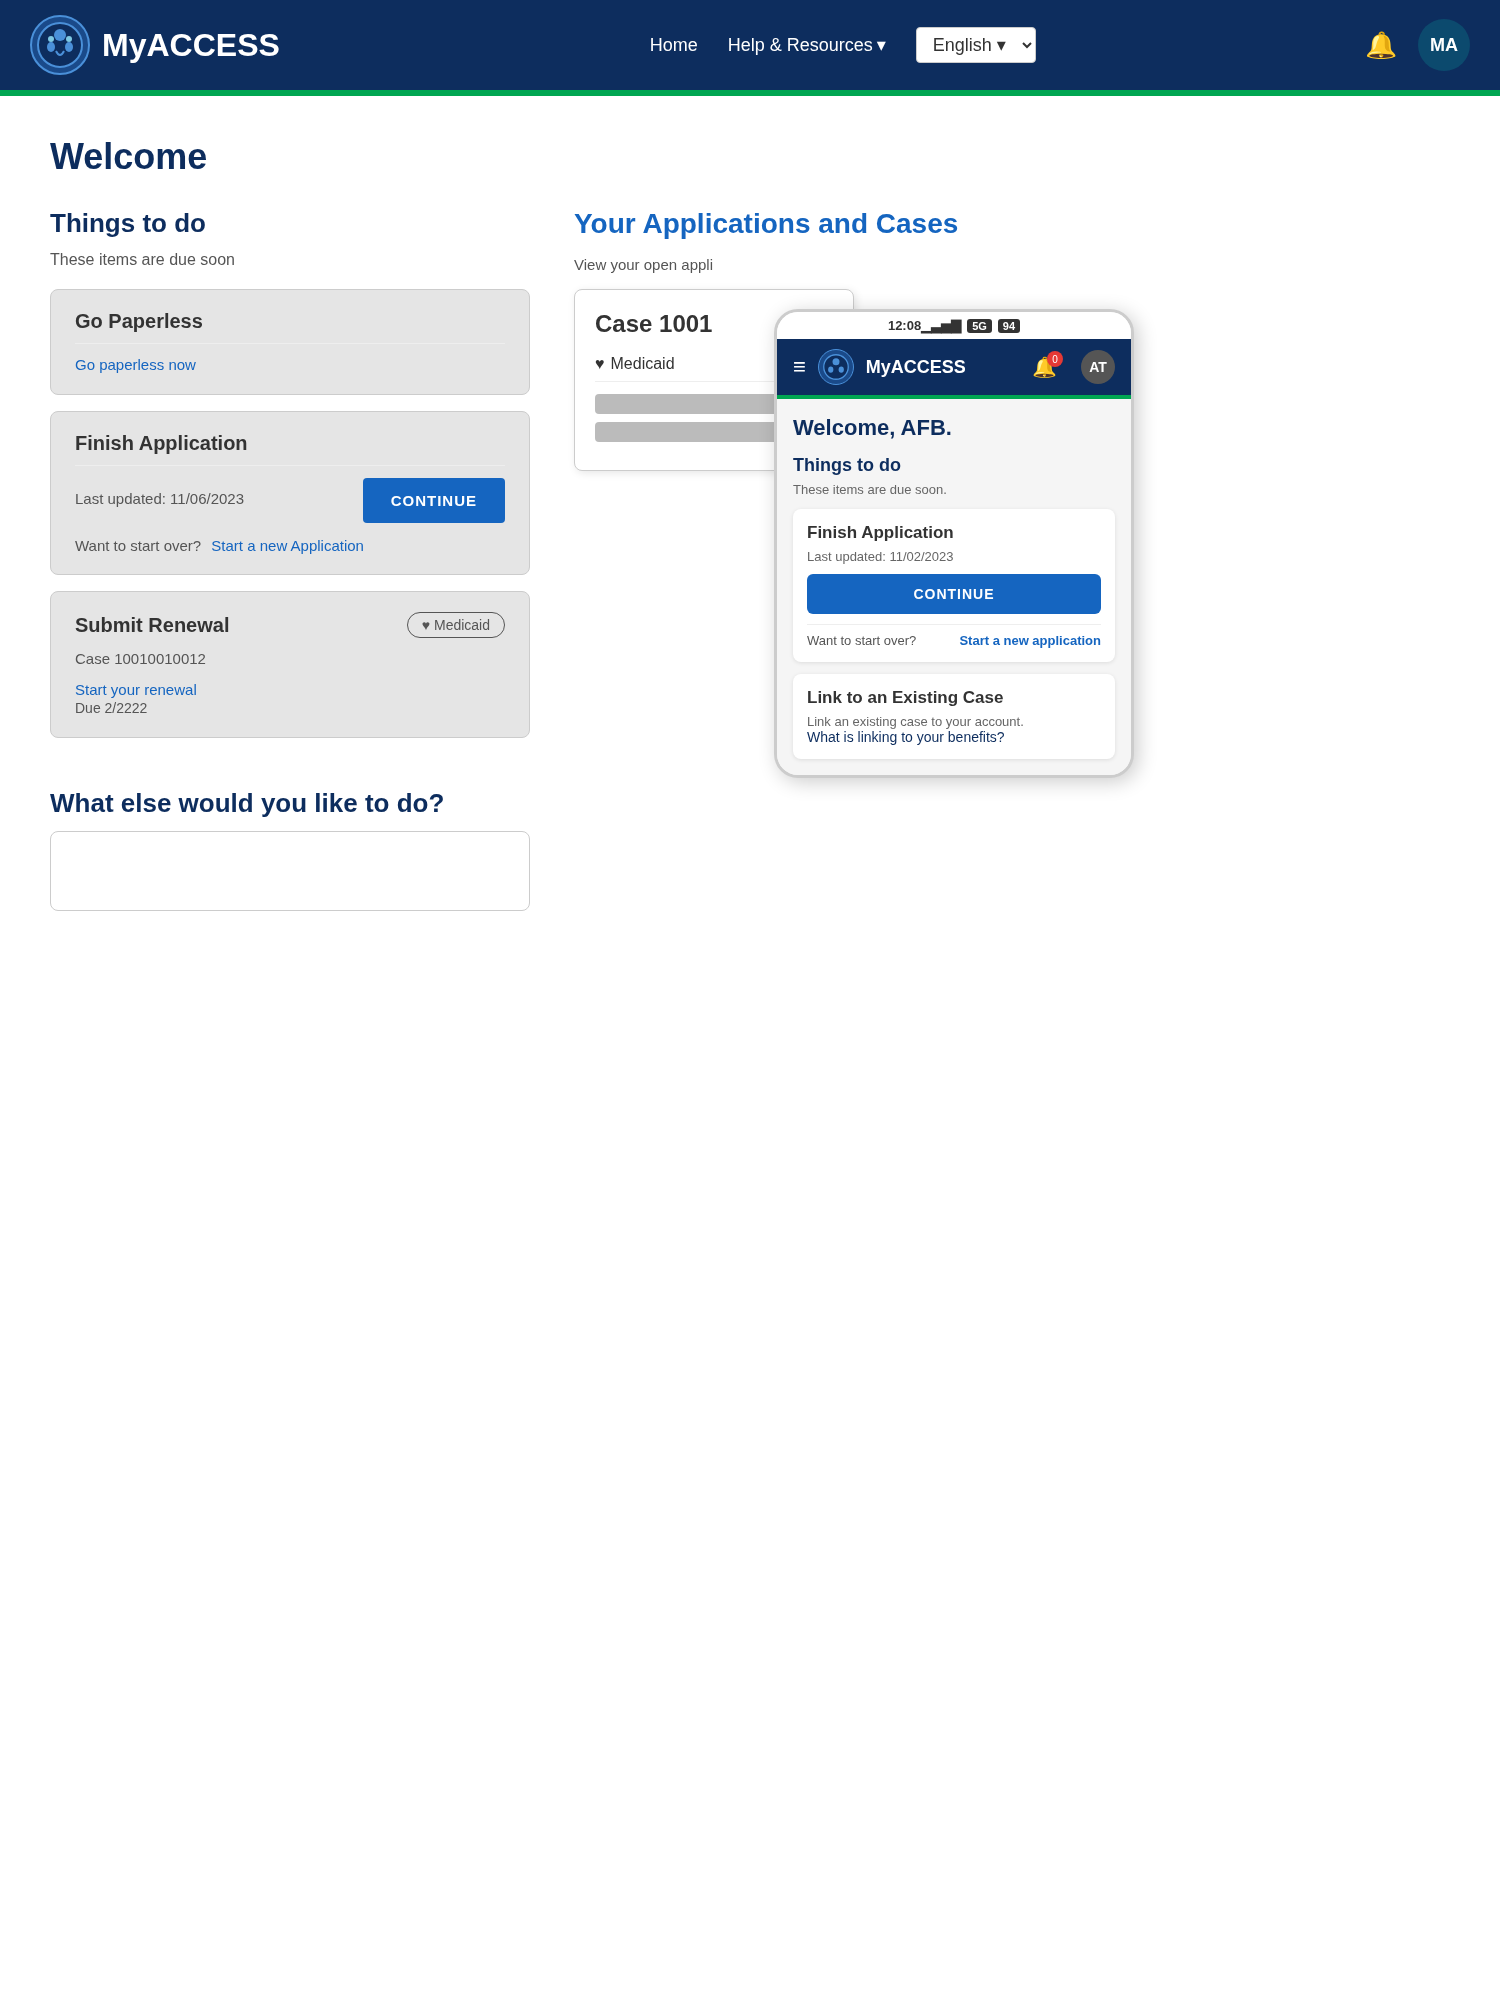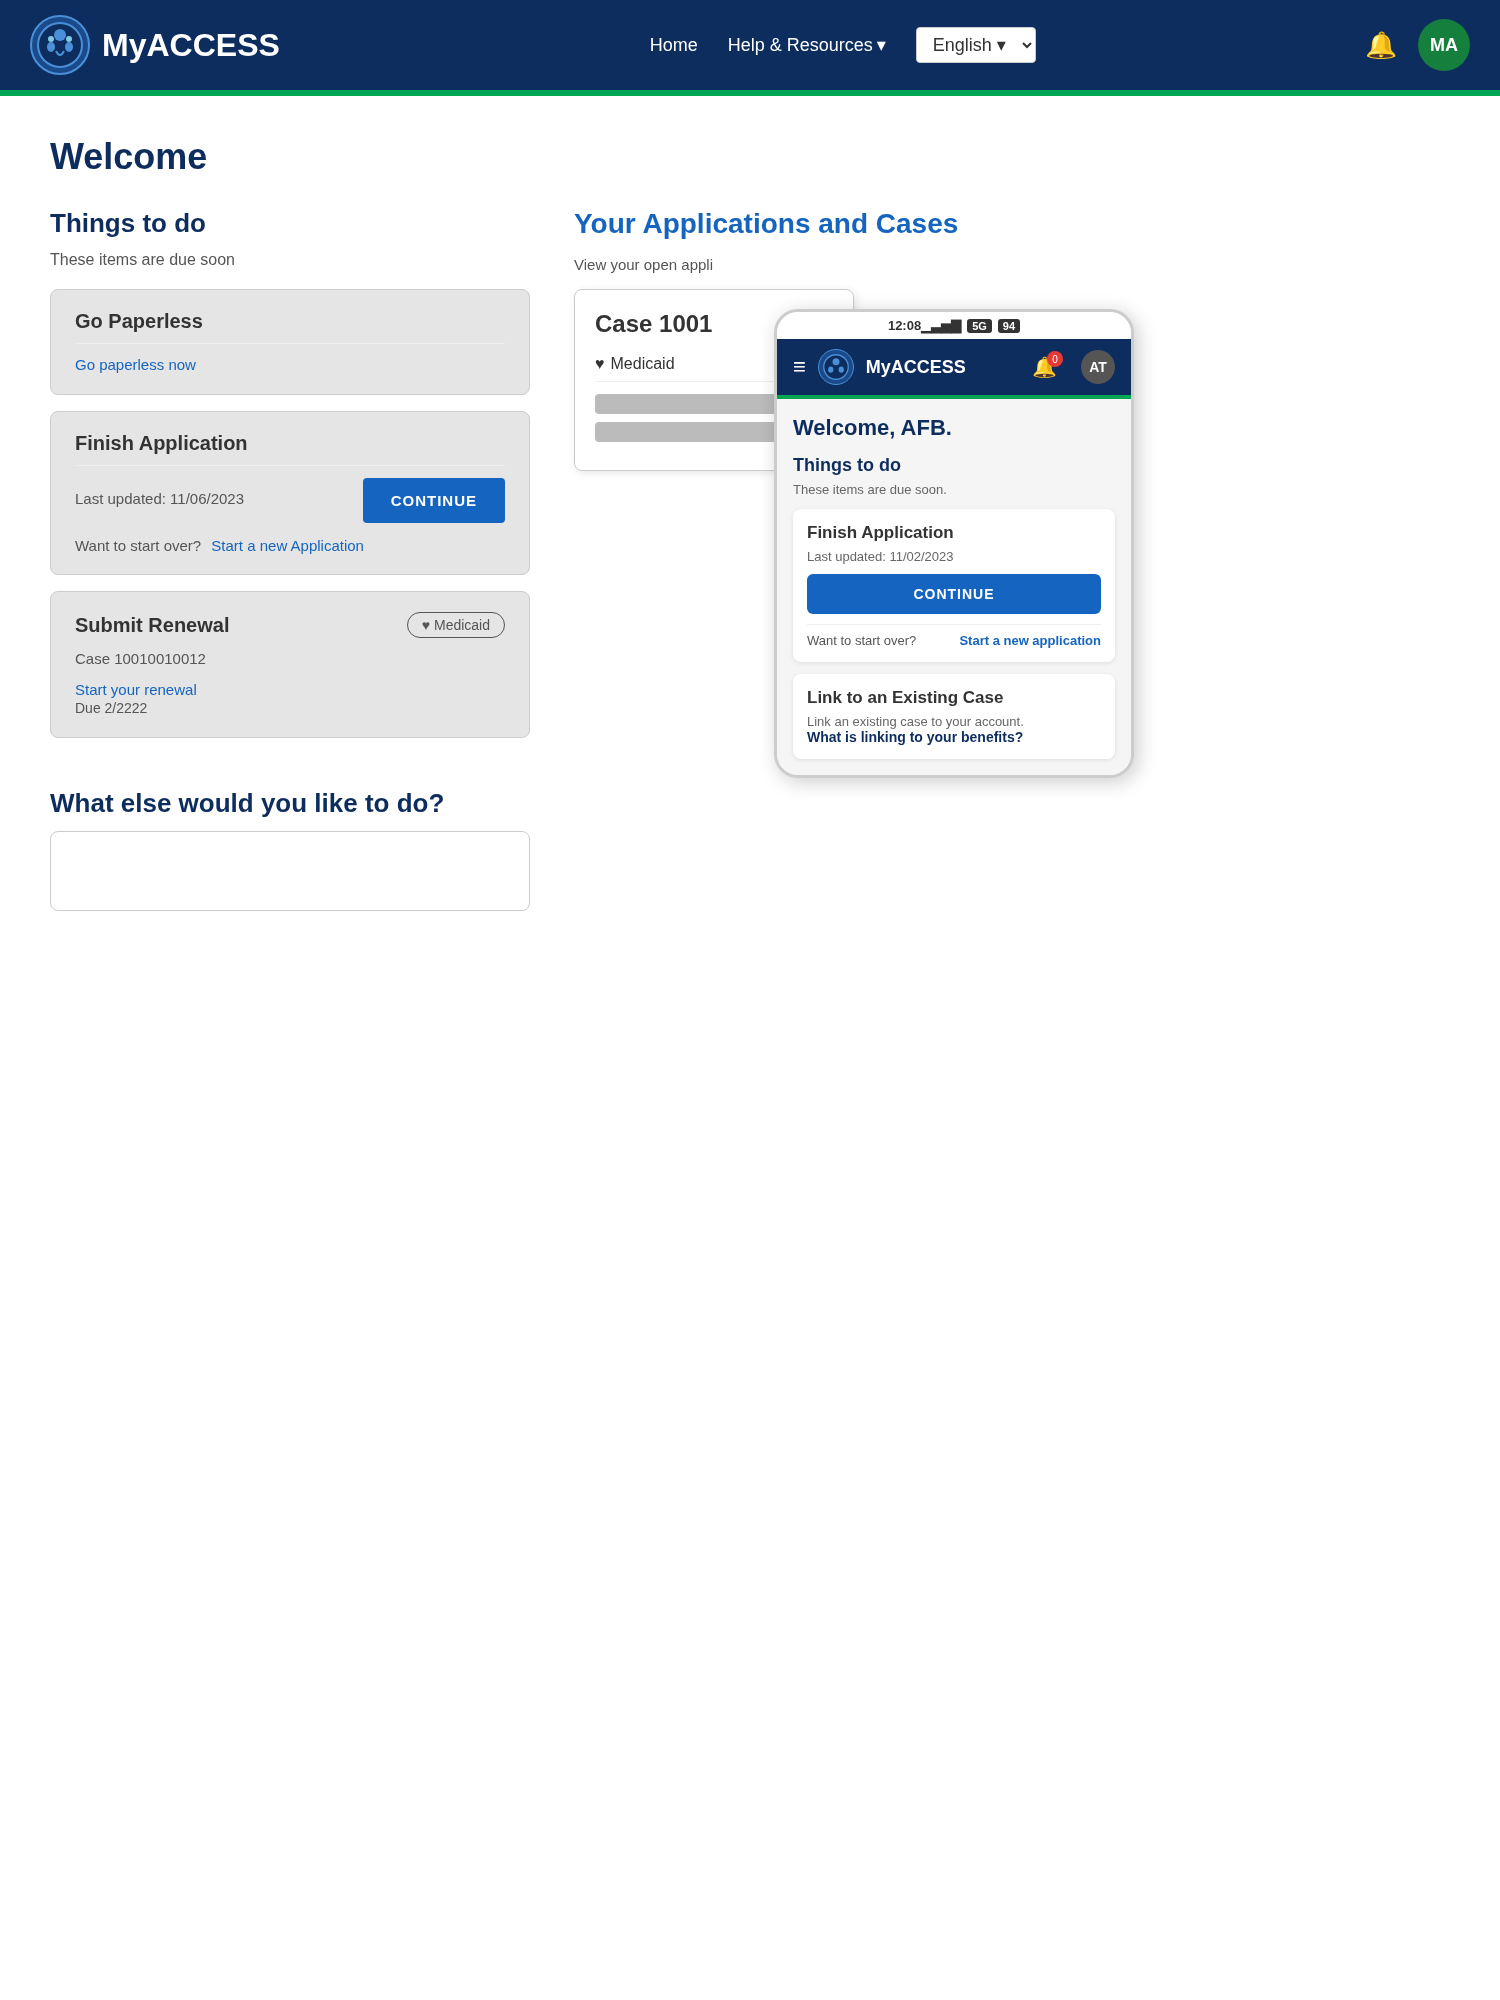--- a/index.html
+++ b/index.html
@@ -77,21 +77,21 @@
     }
     .bell-icon {
       color: #fff;
       font-size: 26px;
       cursor: pointer;
     }
     .avatar {
       width: 52px;
       height: 52px;
       border-radius: 50%;
-      background: #15803d;
+      background: #0c4a6e;
       color: #fff;
       display: flex;
       align-items: center;
       justify-content: center;
       font-size: 18px;
       font-weight: bold;
       cursor: pointer;
     }
     .header-green-bar {
       height: 6px;
@@ -426,21 +426,21 @@
       font-weight: bold;
       color: #333;
       margin-bottom: 6px;
     }
     .phone-link-card-sub {
       font-size: 13px;
       color: #666;
     }
     .phone-link-card-link {
       font-size: 14px;
-      font-weight: bold;
+      font-weight: normal;
       color: #0d2d5e;
     }
 
     
     .what-else-section {
       margin-top: 50px;
     }
     .empty-card {
       border: 1px solid #ccc;
       border-radius: 8px;

